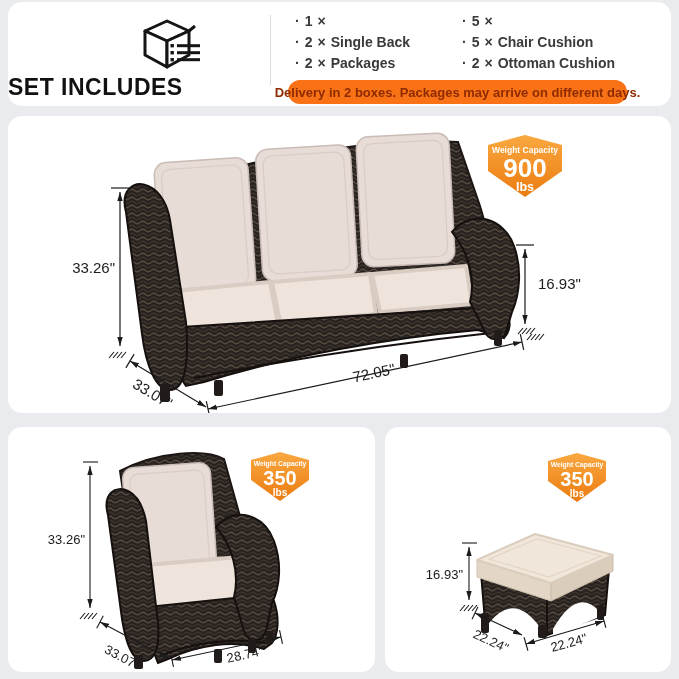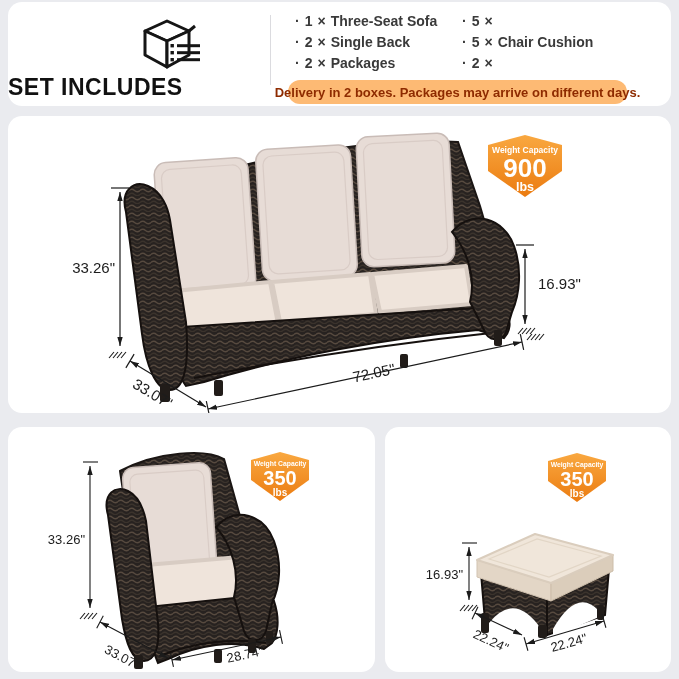--- a/index.html
+++ b/index.html
@@ -12,21 +12,21 @@
   .abs{position:absolute;}
   #box-icon{left:129px;top:14px;}
   #set-title{left:0;top:72px;width:272px;text-align:left;font-size:23px;font-weight:800;color:#111;letter-spacing:.5px;}
   #hdr-divider{left:262px;top:13px;width:1px;height:70px;background:#DBDBDF;}
   .inc-col{top:9px;list-style:none;margin:0;padding:0;}
   #inc-col1{left:287px;}
   #inc-col2{left:454px;}
   .inc-col li{display:flex;align-items:baseline;gap:5px;height:21px;line-height:21px;
     font-size:14px;font-weight:700;color:#3A3A3A;white-space:nowrap;}
   .inc-col .blt{color:#3A3A3A;}
-  .pill{left:280px;top:78px;width:339px;height:24px;border-radius:12px;background:#fdba74;
+  .pill{left:280px;top:78px;width:339px;height:24px;border-radius:12px;background:#f97316;
     color:#8E2B00;font-size:13px;font-weight:700;display:flex;align-items:center;justify-content:center;white-space:nowrap;}
   svg text{font-family:"Liberation Sans",sans-serif;}
   .dimtxt{fill:#1C1C1C;font-weight:400;}
   .bdg-t{fill:#FFFFFF;font-weight:700;}
   .fitsvg{position:absolute;left:0;top:0;}
 </style>
 </head>
 <body>
 
 <svg width="0" height="0" style="position:absolute" aria-hidden="true">
@@ -69,21 +69,20 @@
     </g>
   </svg>
   <div class="abs" id="set-title">SET INCLUDES</div>
   <div class="abs" id="hdr-divider"></div>
 
   <ul class="abs inc-col" id="inc-col1">
     <li>
         <span class="blt">·</span>
         <span>1</span>
         <span>×</span>
-        <span>Three-Seat Sofa</span>
       </li>
     <li>
         <span class="blt">·</span>
         <span>2</span>
         <span>×</span>
         <span>Single Back</span>
       </li>
     <li>
         <span class="blt">·</span>
         <span>2</span>
@@ -100,20 +99,21 @@
     <li>
         <span class="blt">·</span>
         <span>5</span>
         <span>×</span>
         <span>Chair Cushion</span>
       </li>
     <li>
         <span class="blt">·</span>
         <span>2</span>
         <span>×</span>
+        <span>Ottoman Cushion</span>
       </li>
   </ul>
 
   <div class="abs pill">Delivery in 2 boxes. Packages may arrive on different days.</div>
 </section>
 
 <section class="card" id="card-sofa">
   <svg class="fitsvg" width="663" height="297" viewBox="0 0 663 297">
 
     <g>

